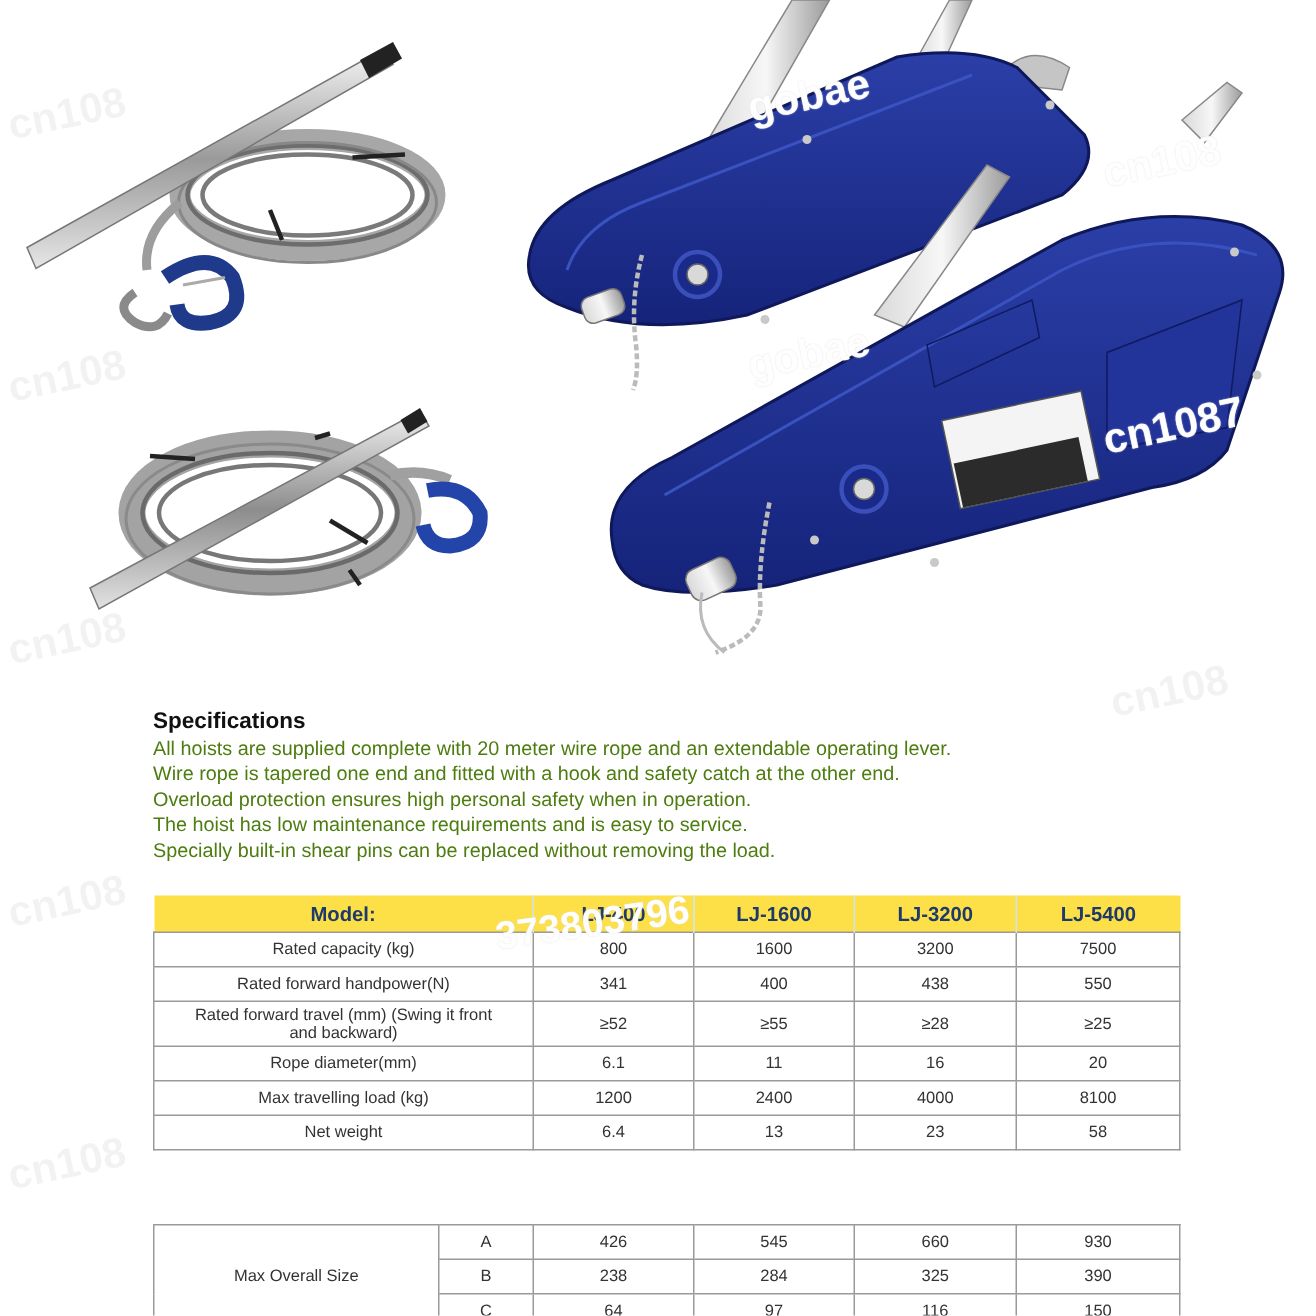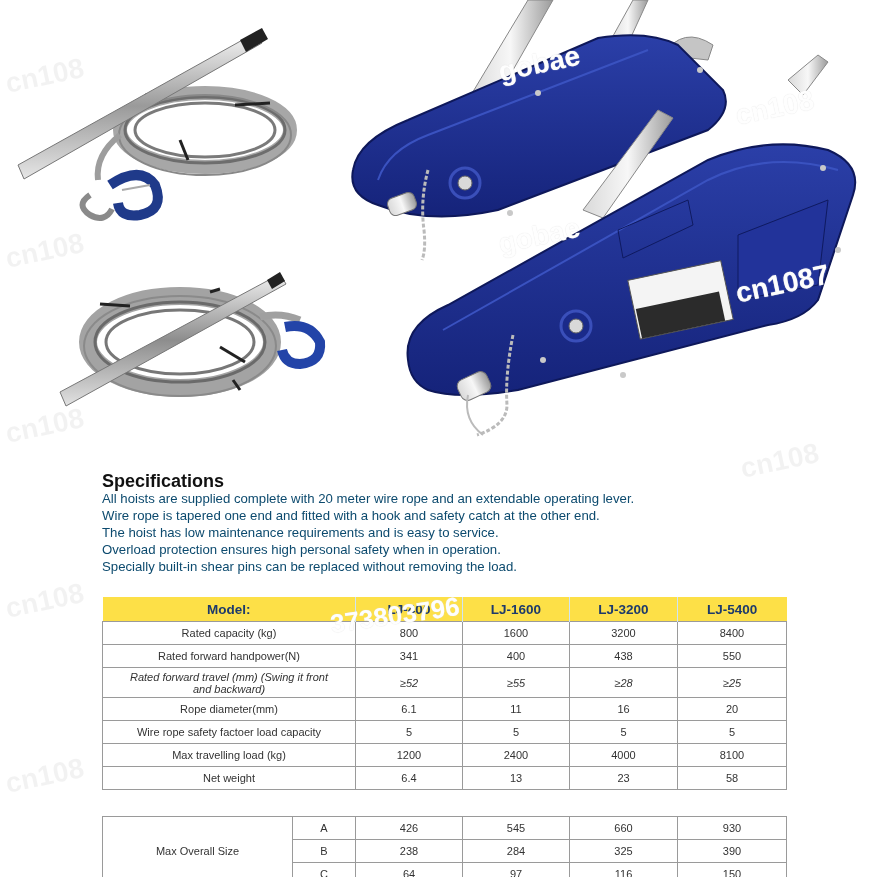--- a/index.html
+++ b/index.html
@@ -5,29 +5,29 @@
   html, body { margin: 0; padding: 0; background: #ffffff; }
   body { width: 877px; height: 877px; position: relative; overflow: hidden; font-family: "Liberation Sans", sans-serif; color: #222; }
 
   
   .img-block { position: absolute; }
   .wm { position: absolute; font-family: "Liberation Sans", sans-serif; font-weight: bold; color: rgba(255,255,255,0.95); font-size: 28px; transform: rotate(-12deg); white-space: nowrap; text-shadow: 0 0 1px #ddd; }
   .wm-faint { position: absolute; font-family: "Liberation Sans", sans-serif; font-weight: bold; color: rgba(0,0,0,0.05); font-size: 28px; transform: rotate(-12deg); white-space: nowrap; }
 
   
   .specs { position: absolute; left: 102px; top: 472px; width: 600px; }
-  .specs h2 { margin: 0; font-size: 18px; font-weight: bold; color: #111; line-height: 18px; }
-  .specs p { margin: 0; font-size: 13.2px; line-height: 17px; color: #0c4a6e; }
+  .specs h2 { margin: 0; font-size: 15px; font-weight: bold; color: #111; line-height: 18px; }
+  .specs p { margin: 0; font-size: 13.2px; line-height: 17px; color: #4d7c0f; }
 
   
   .tbl { position: absolute; left: 102px; top: 597px; width: 684px; border-collapse: collapse; table-layout: fixed; font-size: 11px; color: #333; }
   .tbl th { background: #fde047; color: #1d3a6b; font-weight: bold; font-size: 13.5px; height: 24px; padding: 0; text-align: center; border-left: 1px solid #cfe4f3; }
   .tbl th:first-child { border-left: none; }
   .tbl td { border: 1px solid #9a9a9a; text-align: center; padding: 0 20px; height: 22px; line-height: 12px; }
-  .tbl tr.tall td { height: 29px; font-style: italic; }
+  .tbl tr.tall td { height: 29px; }
   .tbl td.label { color: #333; }
 </style>
 </head>
 <body>
 
 <div class="img-block" style="left:10px;top:25px;width:290px;height:205px;">
   <svg width="290" height="205" viewBox="0 0 290 205">
     <defs>
       <linearGradient id="rod1" x1="0" y1="0" x2="0" y2="1">
         <stop offset="0" stop-color="#f5f5f5"></stop>
@@ -147,22 +147,22 @@
 <span class="wm-faint" style="left:5px;top:235px;">cn108</span>
 <span class="wm-faint" style="left:5px;top:410px;">cn108</span>
 <span class="wm-faint" style="left:740px;top:445px;">cn108</span>
 <span class="wm-faint" style="left:5px;top:585px;">cn108</span>
 <span class="wm-faint" style="left:5px;top:760px;">cn108</span>
 
 <div class="specs">
   <h2>Specifications</h2>
   <p>All hoists are supplied complete with 20 meter wire rope and an extendable operating lever.</p>
   <p>Wire rope is tapered one end and fitted with a hook and safety catch at the other end.</p>
+  <p>Overload protection ensures high personal safety when in operation.</p>
   <p>The hoist has low maintenance requirements and is easy to service.</p>
-  <p>Overload protection ensures high personal safety when in operation.</p>
   <p>Specially built-in shear pins can be replaced without removing the load.</p>
 </div>
 
 <table class="tbl">
   <colgroup>
     <col style="width:253px">
       <col style="width:107px">
       <col style="width:107px">
       <col style="width:108px">
       <col style="width:109px">
@@ -175,21 +175,21 @@
       <th>LJ-3200</th>
       <th>LJ-5400</th>
     </tr>
   </thead>
   <tbody>
     <tr>
       <td class="label" colspan="1">Rated capacity (kg)</td>
       <td>800</td>
       <td>1600</td>
       <td>3200</td>
-      <td>8400</td>
+      <td>7500</td>
     </tr>
     <tr>
       <td class="label">Rated forward handpower(N)</td>
       <td>341</td>
       <td>400</td>
       <td>438</td>
       <td>550</td>
     </tr>
     <tr class="tall">
       <td class="label">Rated forward travel (mm) (Swing it front and backward)</td>
@@ -199,27 +199,20 @@
       <td>≥25</td>
     </tr>
     <tr>
       <td class="label">Rope diameter(mm)</td>
       <td>6.1</td>
       <td>11</td>
       <td>16</td>
       <td>20</td>
     </tr>
     <tr>
-      <td class="label">Wire rope safety factoer load capacity</td>
-      <td>5</td>
-      <td>5</td>
-      <td>5</td>
-      <td>5</td>
-    </tr>
-    <tr>
       <td class="label">Max travelling load (kg)</td>
       <td>1200</td>
       <td>2400</td>
       <td>4000</td>
       <td>8100</td>
     </tr>
     <tr>
       <td class="label">Net weight</td>
       <td>6.4</td>
       <td>13</td>

